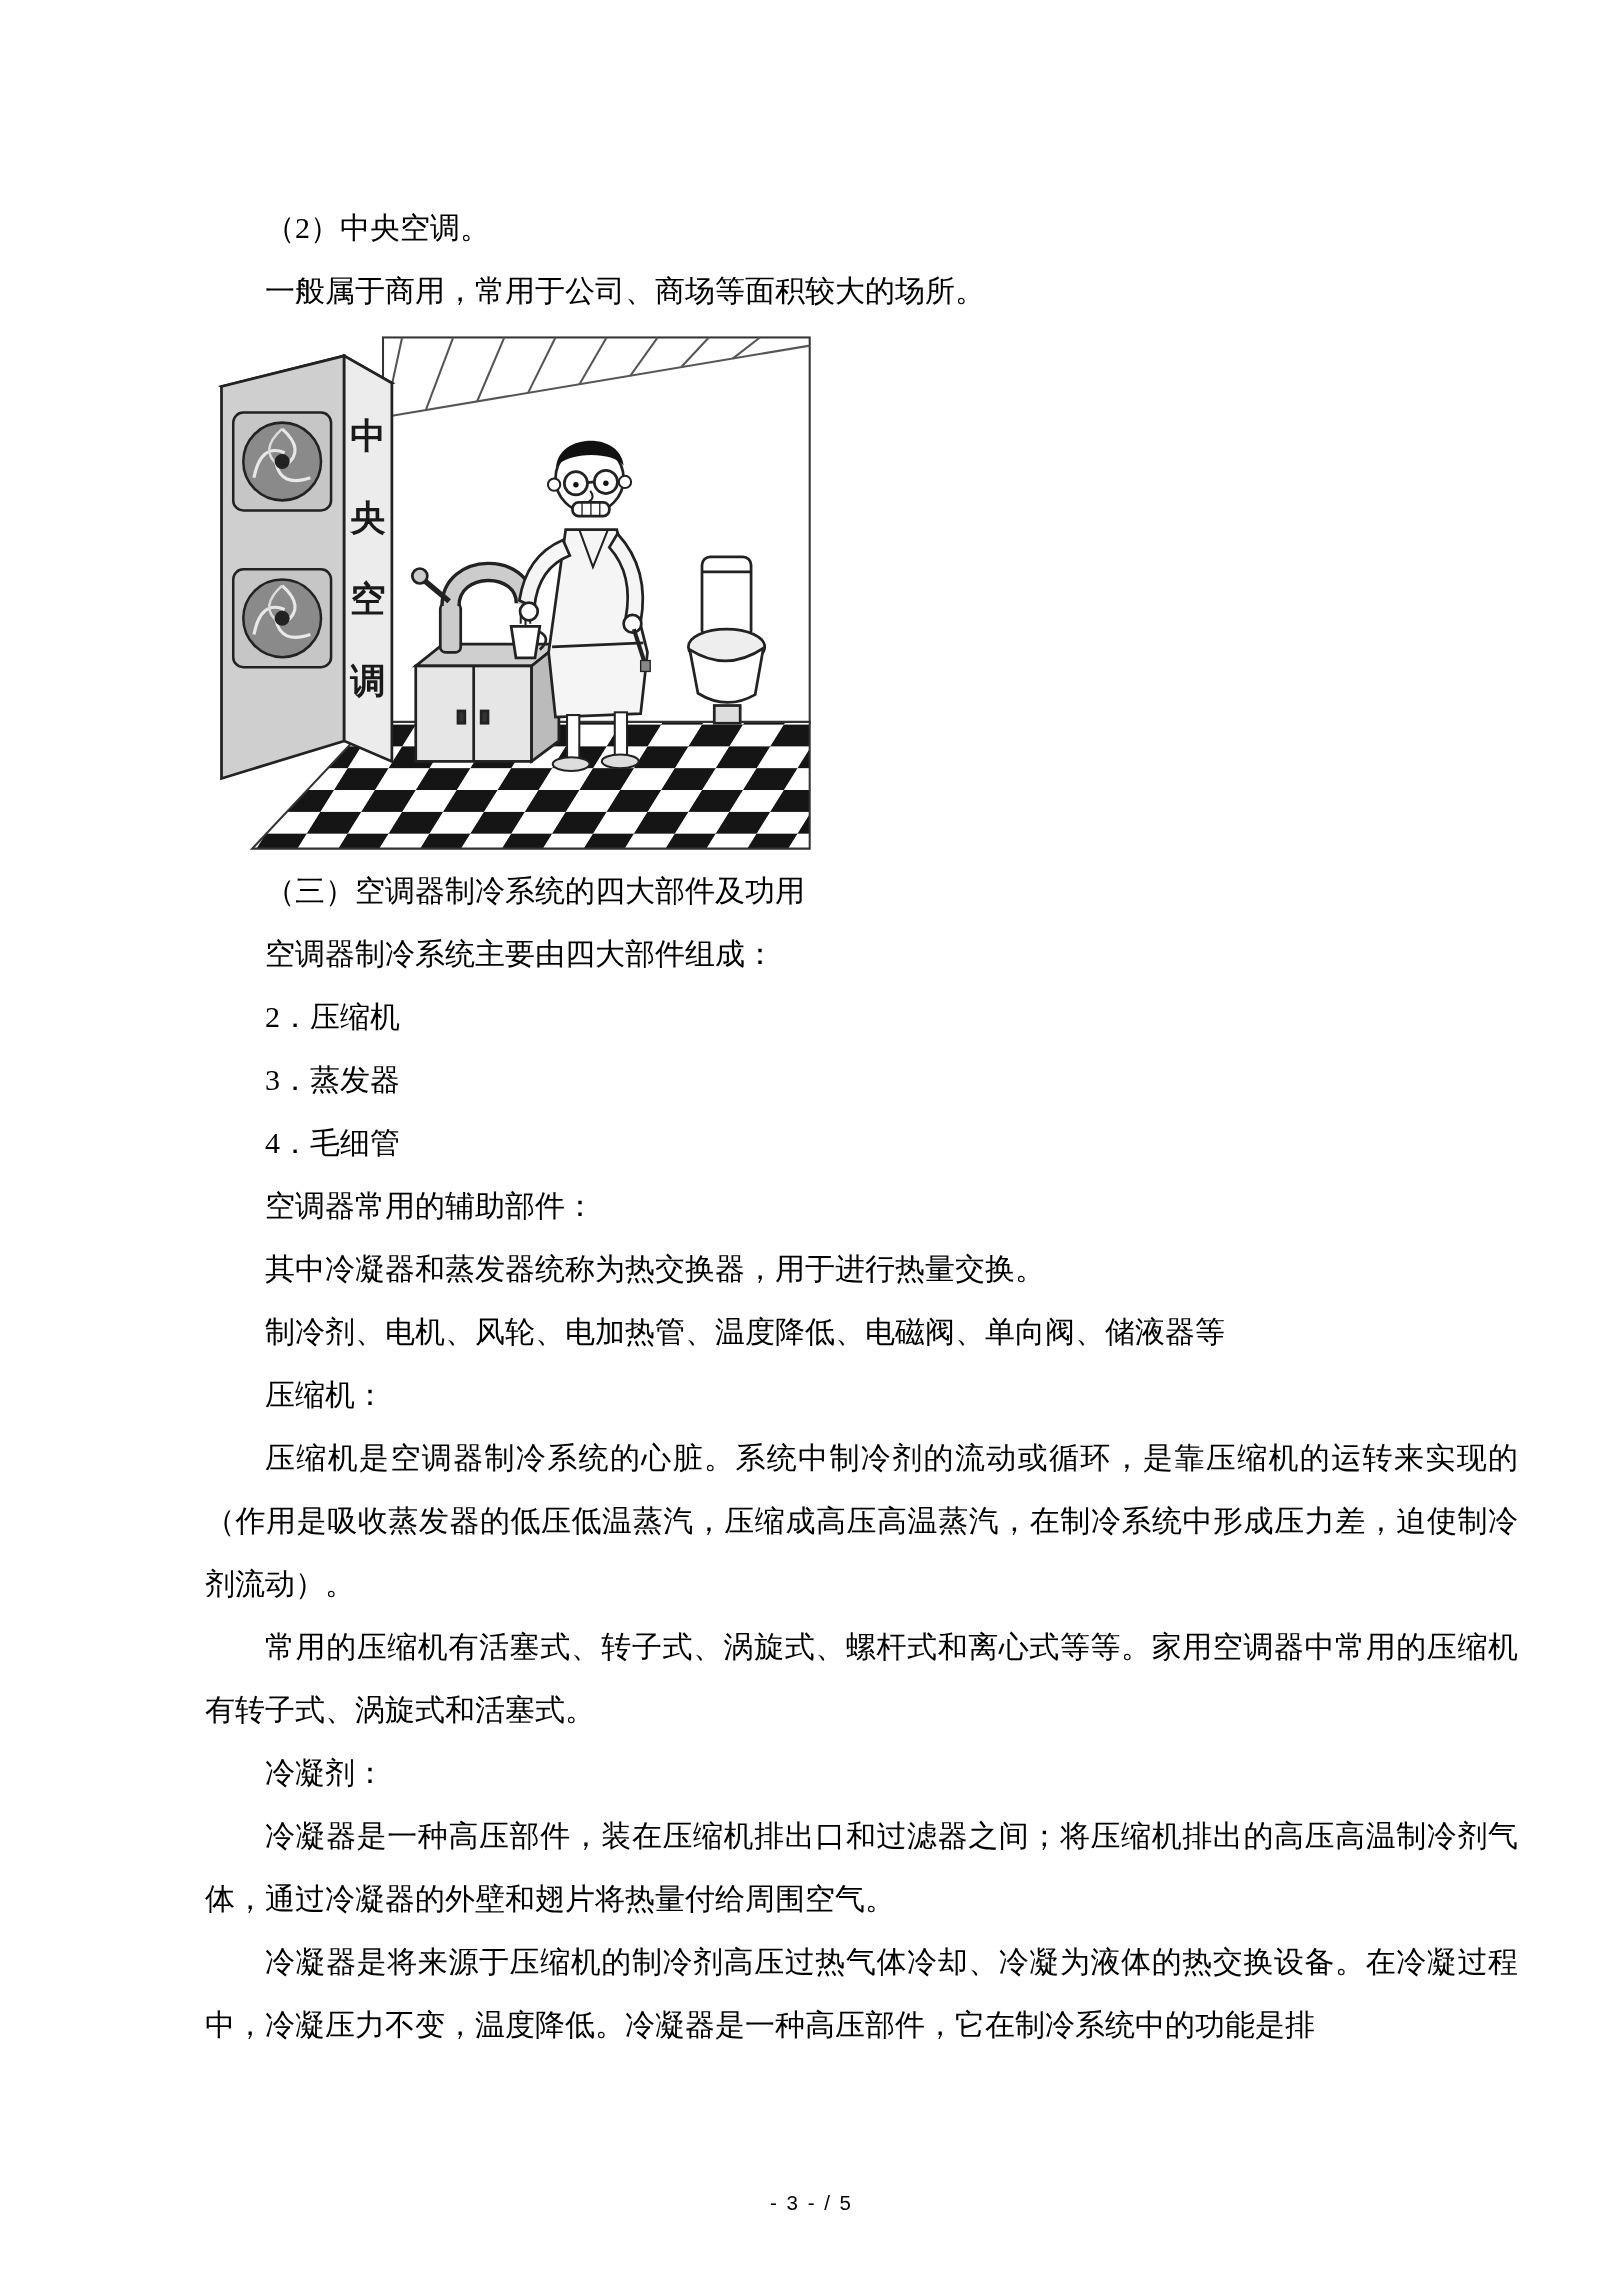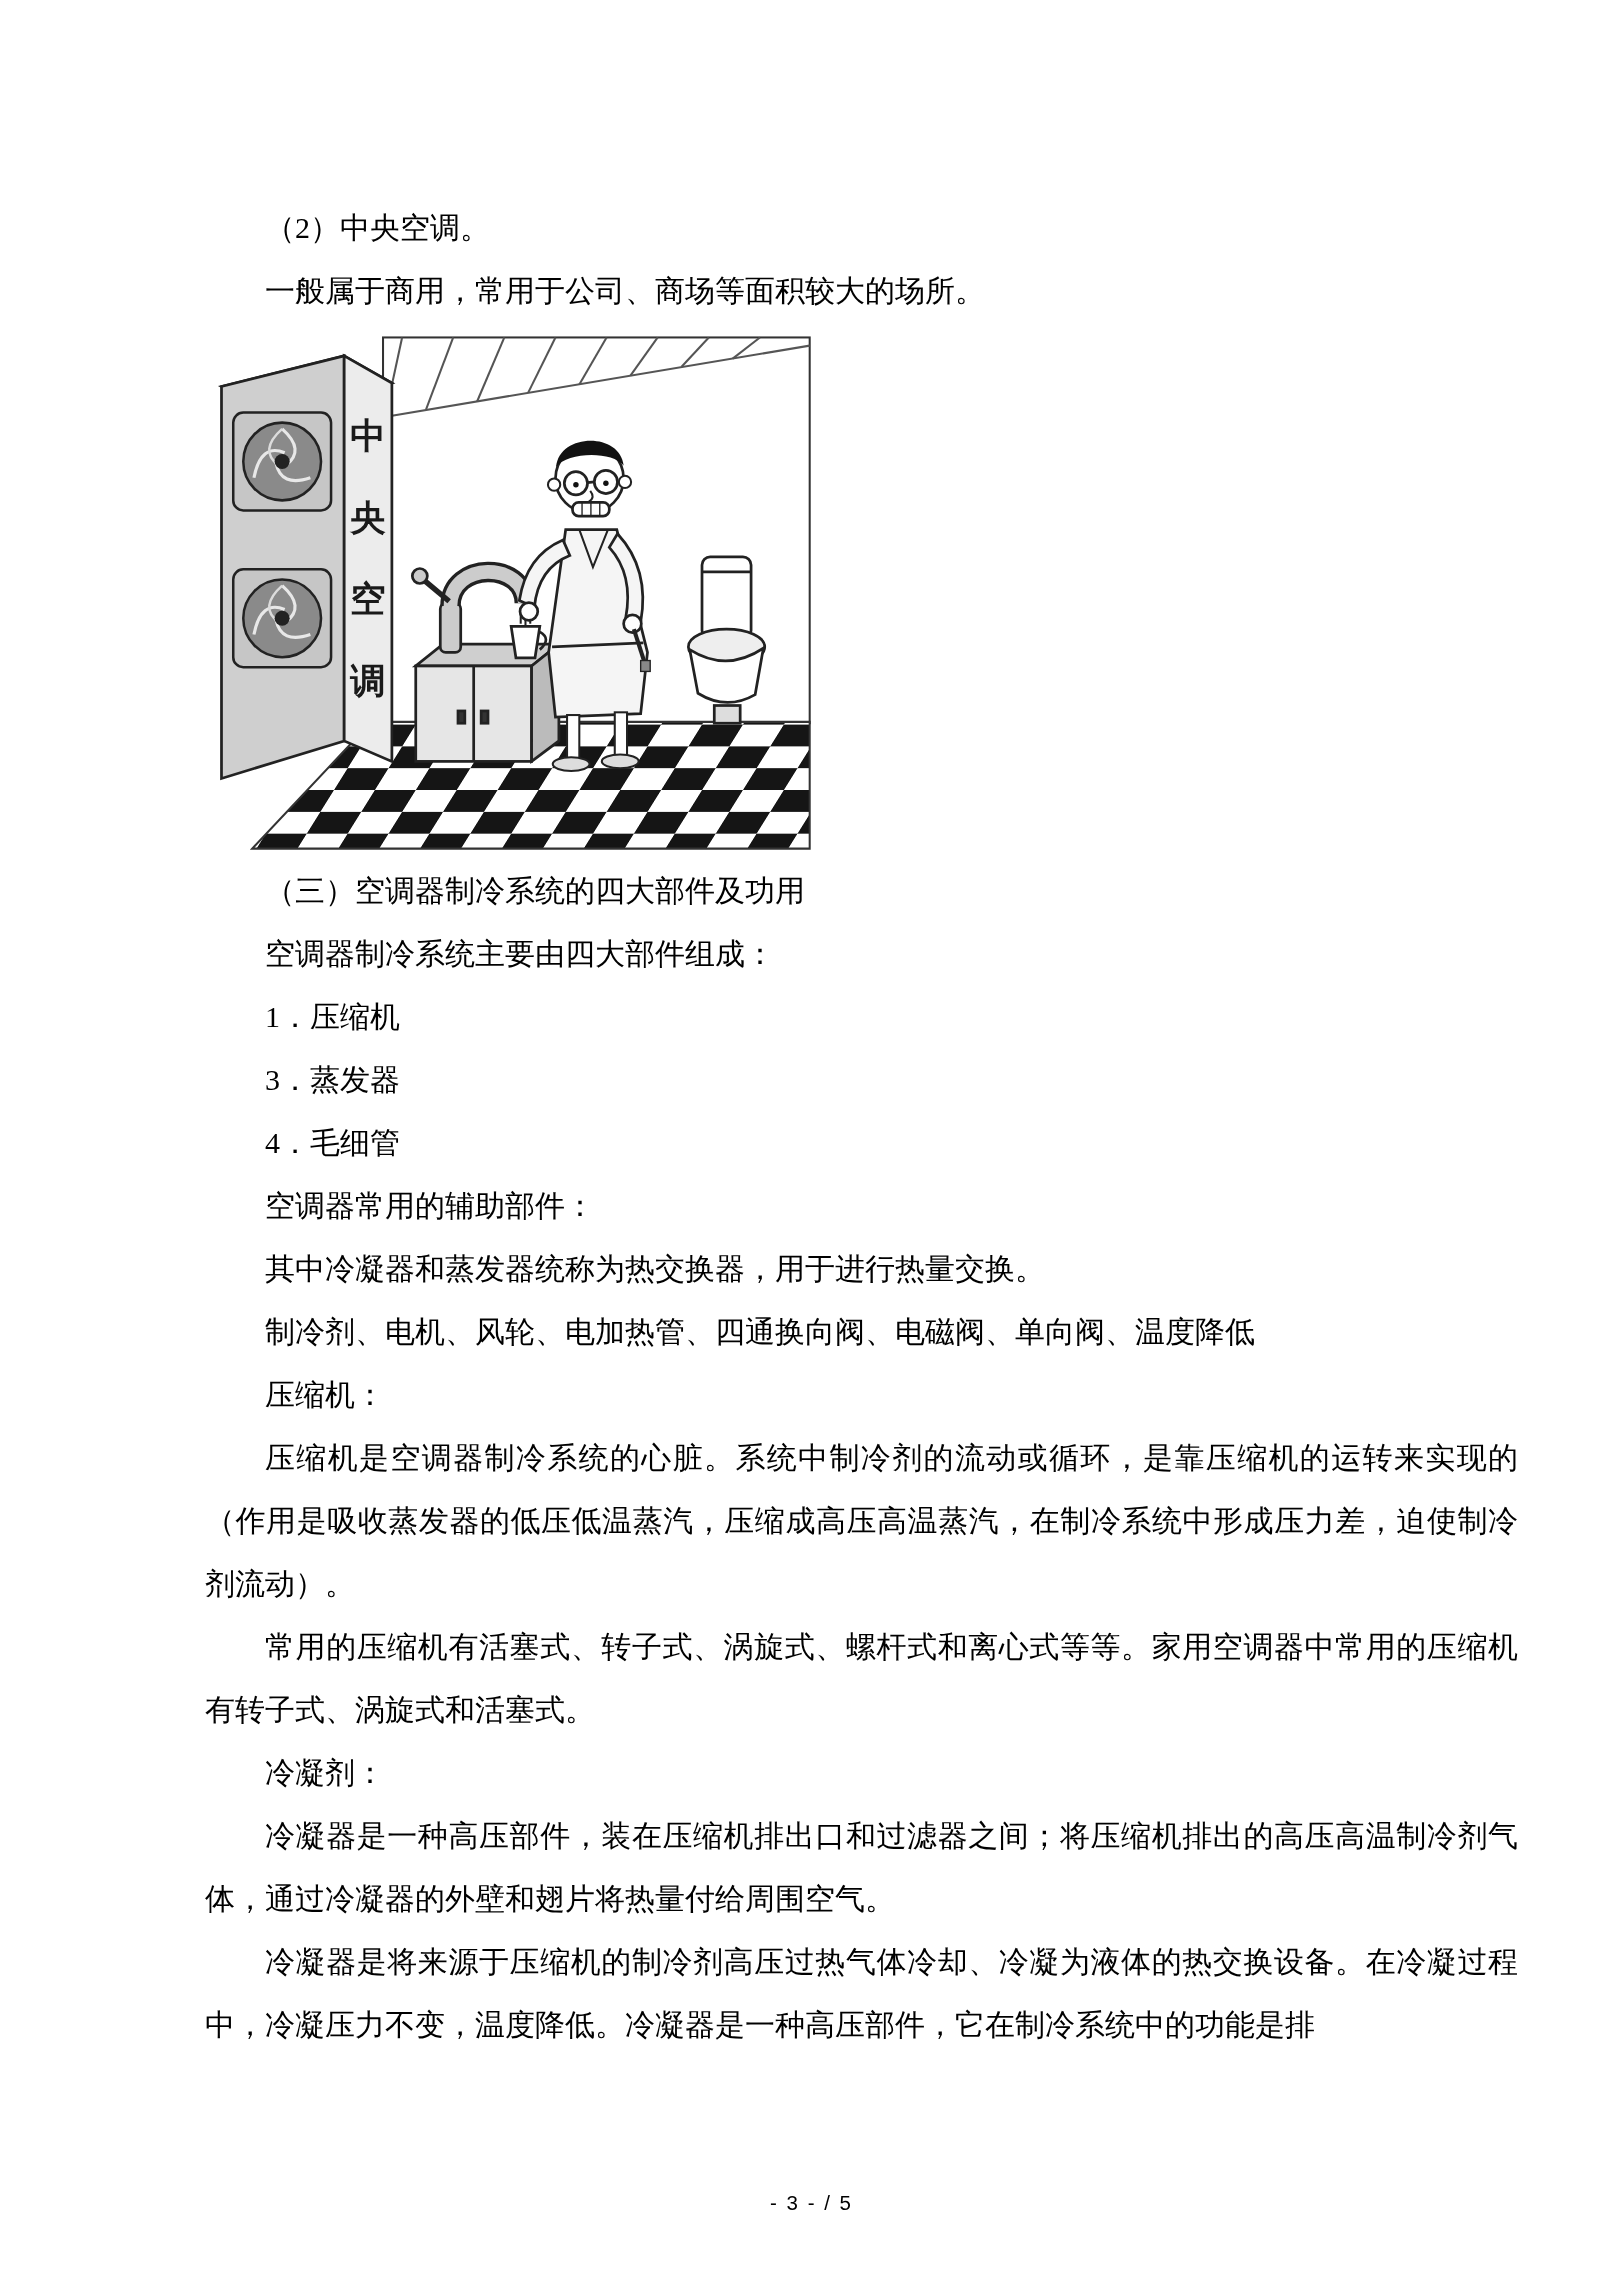--- a/index.html
+++ b/index.html
@@ -165,26 +165,26 @@
           <line x1="544" y1="250" x2="544" y2="270" stroke="#222" stroke-width="2"></line>
           <line x1="557" y1="250" x2="557" y2="270" stroke="#222" stroke-width="2"></line>
           <line x1="570" y1="250" x2="570" y2="270" stroke="#222" stroke-width="2"></line>
         </g>
       </g>
     </svg>
   </figure>
 
   <p class="para">（三）空调器制冷系统的四大部件及功用</p>
   <p class="para">空调器制冷系统主要由四大部件组成：</p>
-  <p class="para">1．压缩机</p>
+  <p class="para">2．压缩机</p>
   <p class="para">3．蒸发器</p>
   <p class="para">4．毛细管</p>
   <p class="para">空调器常用的辅助部件：</p>
   <p class="para">其中冷凝器和蒸发器统称为热交换器，用于进行热量交换。</p>
-  <p class="para">制冷剂、电机、风轮、电加热管、四通换向阀、电磁阀、单向阀、温度降低</p>
+  <p class="para">制冷剂、电机、风轮、电加热管、温度降低、电磁阀、单向阀、储液器等</p>
   <p class="para">压缩机：</p>
   <p class="para">压缩机是空调器制冷系统的心脏。系统中制冷剂的流动或循环，是靠压缩机的运转来实现的（作用是吸收蒸发器的低压低温蒸汽，压缩成高压高温蒸汽，在制冷系统中形成压力差，迫使制冷剂流动）。</p>
   <p class="para">常用的压缩机有活塞式、转子式、涡旋式、螺杆式和离心式等等。家用空调器中常用的压缩机有转子式、涡旋式和活塞式。</p>
   <p class="para">冷凝剂：</p>
   <p class="para">冷凝器是一种高压部件，装在压缩机排出口和过滤器之间；将压缩机排出的高压高温制冷剂气体，通过冷凝器的外壁和翅片将热量付给周围空气。</p>
   <p class="para">冷凝器是将来源于压缩机的制冷剂高压过热气体冷却、冷凝为液体的热交换设备。在冷凝过程中，冷凝压力不变，温度降低。冷凝器是一种高压部件，它在制冷系统中的功能是排</p>
 
   <div class="footer">- 3 - / 5</div>
 </div>
 

